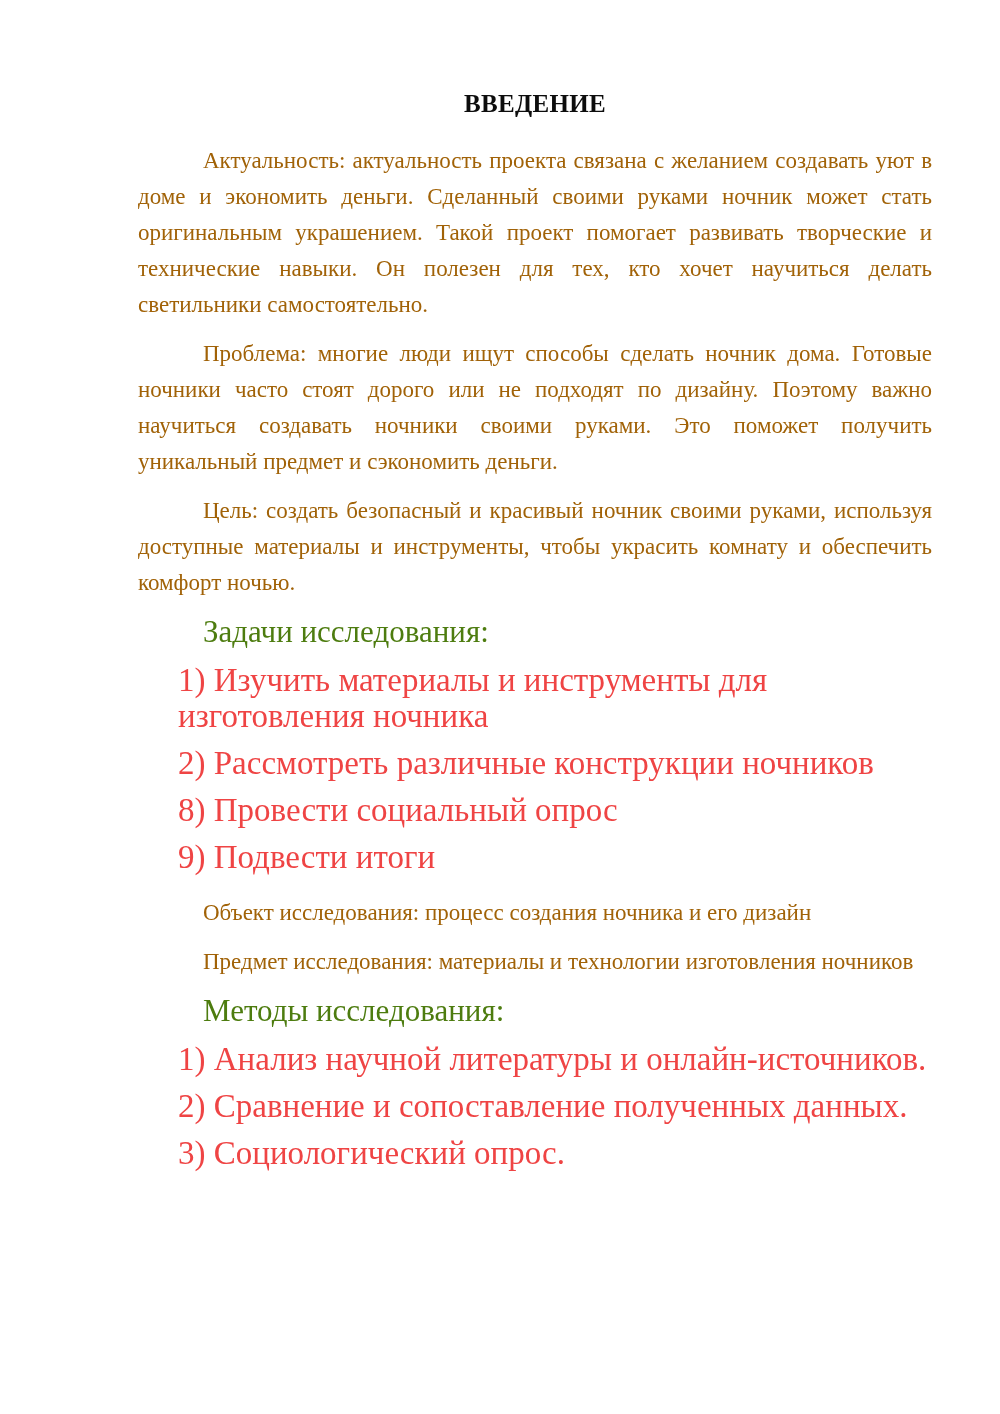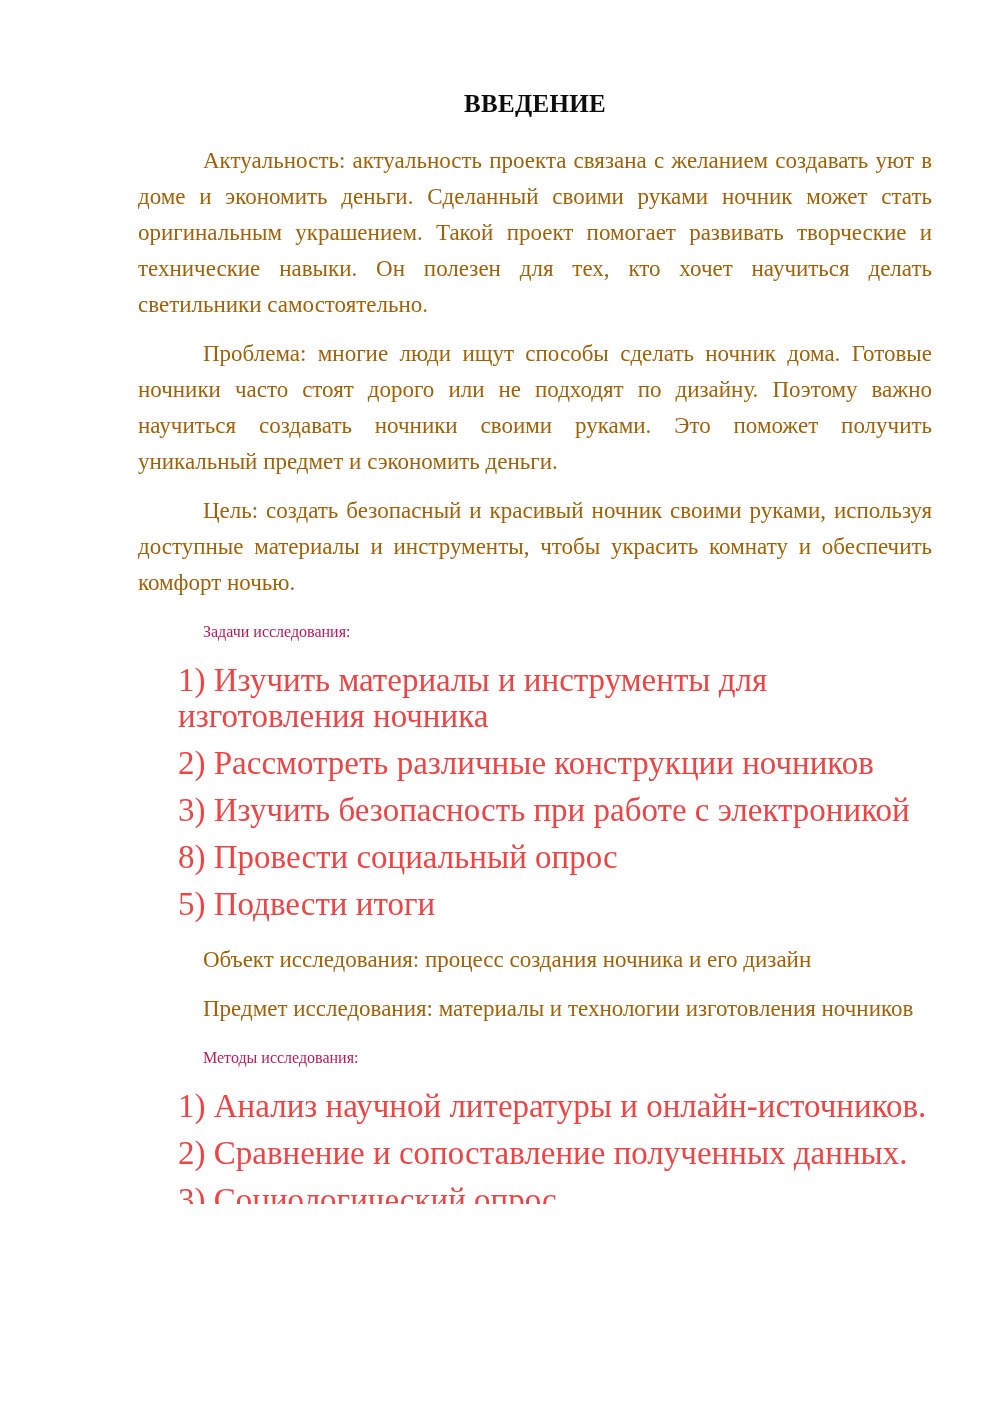--- a/index.html
+++ b/index.html
@@ -38,26 +38,26 @@
     font-size: 23px;
     line-height: 36px;
     text-align: justify;
     text-justify: inter-word;
     text-indent: 65px;
     margin: 0 0 13px 0;
     color: #a16207;
     hyphens: none;
   }
   .subhead {
-    font-size: 16px;
+    font-size: 31px;
     line-height: 36px;
     text-indent: 65px;
     text-align: left;
     margin: 0 0 12px 0;
-    color: #be185d;
+    color: #4d7c0f;
   }
   .list {
     list-style: none;
     margin: 0 0 12px 0;
     padding: 0;
   }
   .list li {
     font-size: 33px;
     line-height: 36px;
     text-align: left;
@@ -95,23 +95,22 @@
 
     <p class="para">Проблема: многие люди ищут способы сделать ночник дома. Готовые ночники часто стоят дорого или не подходят по дизайну. Поэтому важно научиться создавать ночники своими руками. Это поможет получить уникальный предмет и сэкономить деньги.</p>
 
     <p class="para">Цель: создать безопасный и красивый ночник своими руками, используя доступные материалы и инструменты, чтобы украсить комнату и обеспечить комфорт ночью.</p>
 
     <p class="subhead">Задачи исследования:</p>
 
     <ul class="list">
       <li>1) Изучить материалы и инструменты для изготовления ночника</li>
       <li>2) Рассмотреть различные конструкции ночников</li>
-      <li>3) Изучить безопасность при работе с электроникой</li>
       <li>8) Провести социальный опрос</li>
-      <li>5) Подвести итоги</li>
+      <li>9) Подвести итоги</li>
     </ul>
 
     <div class="block-gap"></div>
 
     <p class="para">Объект исследования: процесс создания ночника и его дизайн</p>
 
     <p class="para">Предмет исследования: материалы и технологии изготовления ночников</p>
 
 
     <p class="subhead">Методы исследования:</p>

